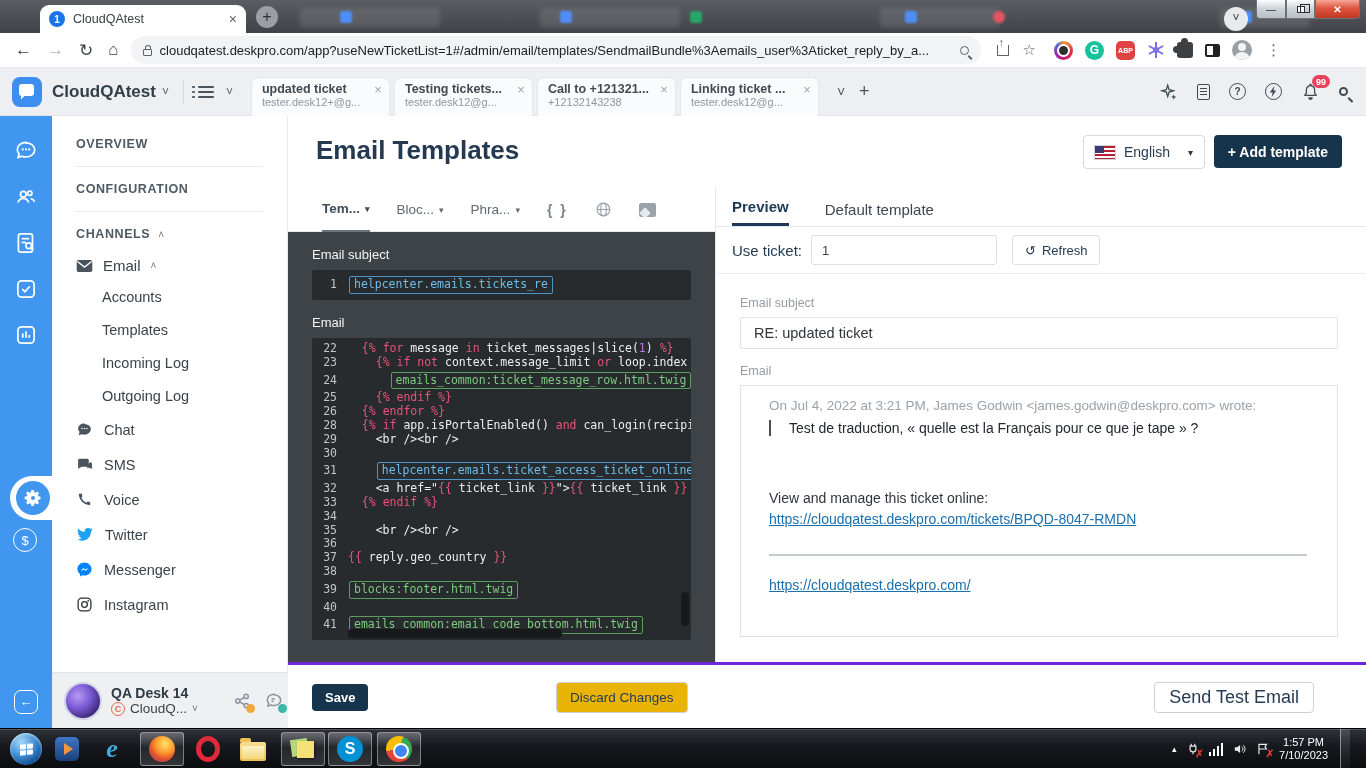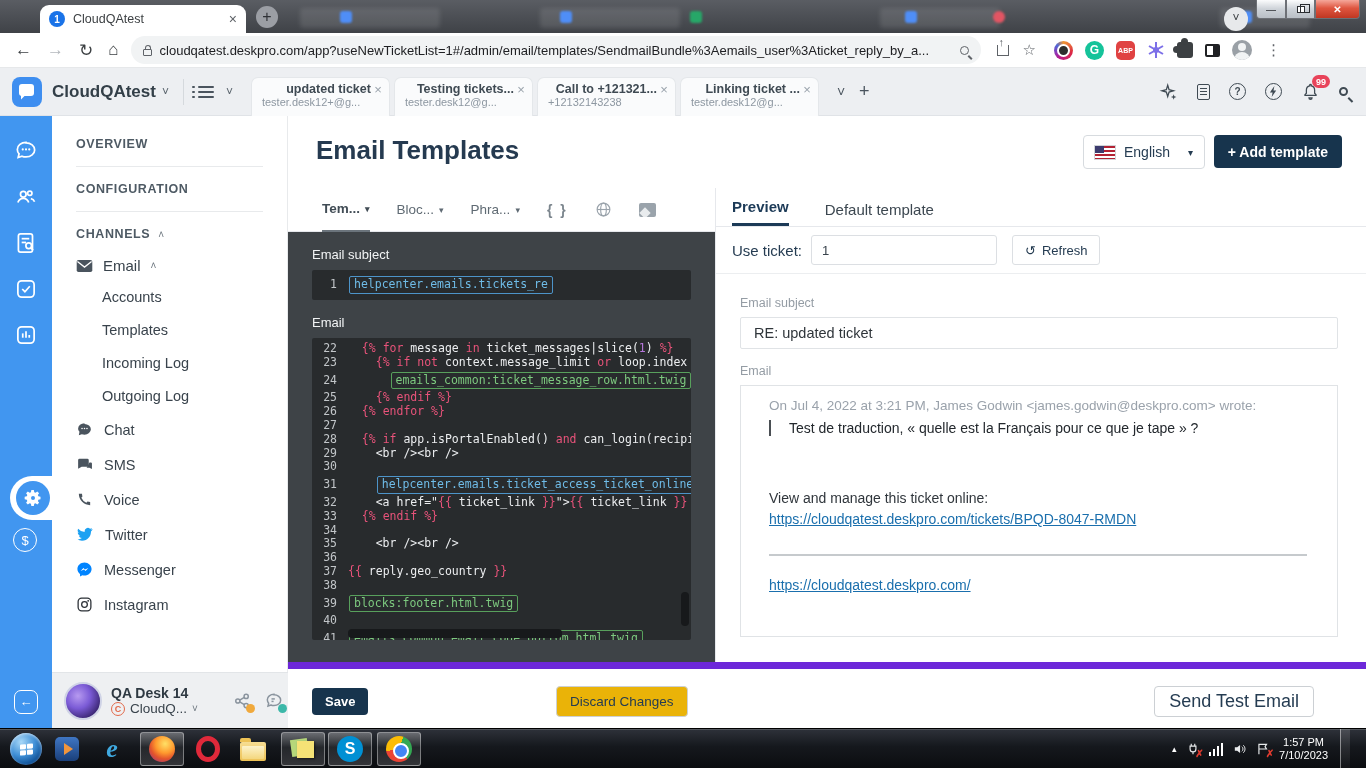--- a/index.html
+++ b/index.html
@@ -76,21 +76,21 @@
     clip-path:polygon(0 0,100% 0,0 100%); }
   .brand { font-size:17px; font-weight:bold; color:#333f48; margin-left:10px; }
   .dcaret { color:#5a646d; font-size:12px; margin-left:6px; }
   .vsep { width:1px; height:26px; background:#d5d9dd; margin:0 14px; }
   .listicon { display:flex; flex-direction:column; gap:3px; }
   .listicon span { display:block; width:16px; height:2px; background:#4a545e; border-radius:1px; position:relative; }
   .listicon span::before { content:""; position:absolute; left:-6px; top:0; width:3px; height:2px; background:#4a545e; border-radius:1px; }
   .ttabs { display:flex; align-items:flex-end; height:48px; margin-left:18px; }
   .ttab { width:139px; height:39px; background:#fafbfc; border:1px solid #e4e7ea; border-bottom:none;
     border-radius:7px 7px 0 0; padding:4px 18px 0 10px; margin-right:4px; position:relative; }
-  .ttab-title { font-size:12.5px; font-weight:bold; color:#3f4a53; white-space:nowrap; overflow:hidden;text-align:right; }
+  .ttab-title { font-size:12.5px; font-weight:bold; color:#3f4a53; white-space:nowrap; overflow:hidden; }
   .ttab-sub { font-size:11px; color:#8d97a1; white-space:nowrap; overflow:hidden; }
   .ttab-x { position:absolute; right:7px; top:4px; color:#9aa3ac; font-size:13px; }
   .hdrght { margin-left:auto; display:flex; align-items:center; gap:19px; margin-right:18px; color:#3f4a53; }
   .circ-i { width:17px; height:17px; border:1.6px solid #3f4a53; border-radius:50%; display:flex;
     align-items:center; justify-content:center; font-size:10px; font-weight:bold; color:#3f4a53; }
   .doc-i { width:13px; height:16px; border:1.6px solid #3f4a53; border-radius:2px; position:relative; }
   .doc-i::before { content:""; position:absolute; left:2px; top:3px; width:7px; height:1.5px; background:#3f4a53;
     box-shadow:0 3px 0 #3f4a53, 0 6px 0 #3f4a53; }
   .bellwrap { position:relative; }
   .badge { position:absolute; top:-7px; right:-10px; background:#e8435a; color:#fff; font-size:9px;
@@ -193,21 +193,21 @@
     padding:0 13px; font-size:14.5px; color:#2f353a; }
   .emailbox { border:1px solid #e0e3e6; height:252px; padding:12px 0 0 28px; position:relative; }
   .qhead { color:#9aa2ab; font-size:13.5px; }
   .quote { border-left:2px solid #4a4f54; padding-left:18px; margin-top:7px; color:#23282d; font-size:14px; }
   .manage { margin-top:54px; color:#30363c; font-size:14px; }
   .plink { color:#1a6fad; text-decoration:underline; font-size:14px; display:inline-block; margin-top:5px; }
   .phr { border:none; border-top:2px solid #c6cacd; margin:26px 30px 20px 0; }
 
   
   .mfooter { position:absolute; left:288px; top:662px; width:1078px; height:66px; background:#fff;
-    border-top:7px solid #6d28d9; }
+    border-top:3px solid #6d28d9; }
   .savebtn { position:absolute; left:24px; top:19px; height:27px; background:#17344d; color:#fff;
     border:none; border-radius:4px; font-size:13px; font-weight:bold; padding:0 13px; font-family:inherit; }
   .discardbtn { position:absolute; left:268px; top:17px; height:31px; background:#eab308; color:#253c52;
     border:1px solid #ccd0d4; border-radius:4px; font-size:13.5px; padding:0 13px; font-family:inherit; }
   .sendbtn { position:absolute; right:52px; top:17px; height:31px; background:#fff; color:#253c52;
     border:1px solid #ccd0d4; border-radius:4px; font-size:18px; padding:0 14px; font-family:inherit; }
 
   
   .taskbar { position:absolute; left:0; top:728px; width:1366px; height:40px;
     background:linear-gradient(#2e323a,#15181d 45%,#0b0d10); border-top:1px solid #000; }
@@ -583,24 +583,20 @@
           </div>
           <div class="cline">
             <span class="lno">25</span>
             <span class="ccode"><span class="cw">    </span><span class="ck">{% endif %}</span></span>
           </div>
           <div class="cline">
             <span class="lno">26</span>
             <span class="ccode"><span class="cw">  </span><span class="ck">{% endfor %}</span></span>
           </div>
           <div class="cline">
-            <span class="lno">27</span>
-            <span class="ccode">&nbsp;</span>
-          </div>
-          <div class="cline">
             <span class="lno">28</span>
             <span class="ccode"><span class="cw">  </span><span class="ck">{% if </span><span class="cw">app.isPortalEnabled() </span><span class="ck">and </span><span class="cw">can_login(recipient)</span></span>
           </div>
           <div class="cline">
             <span class="lno">29</span>
             <span class="ccode"><span class="cw">    &lt;br /&gt;&lt;br /&gt;</span></span>
           </div>
           <div class="cline">
             <span class="lno">30</span>
             <span class="ccode">&nbsp;</span>

